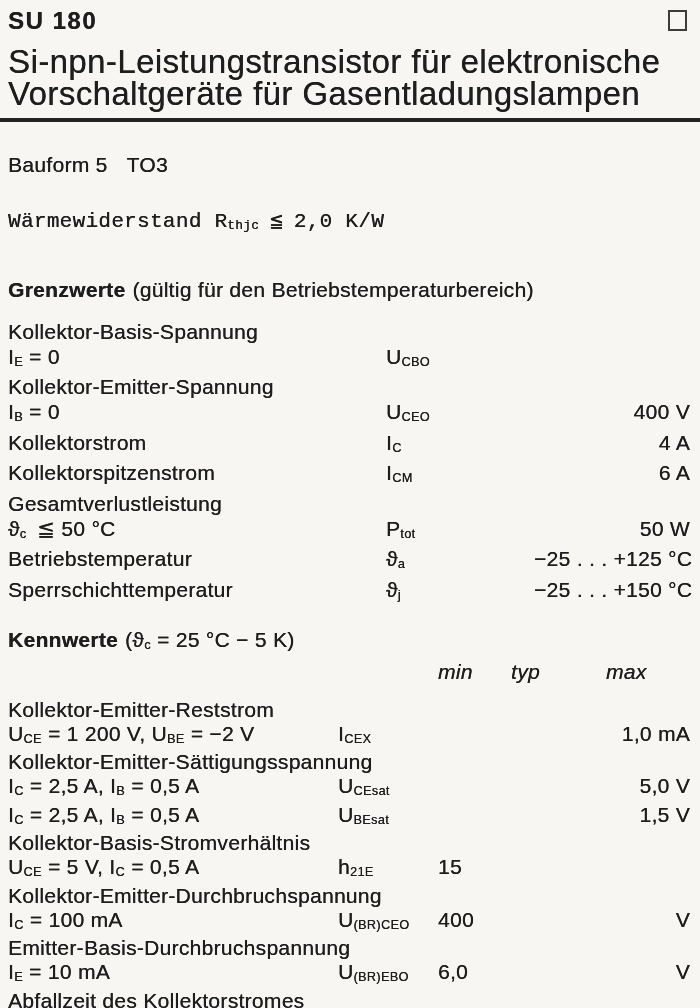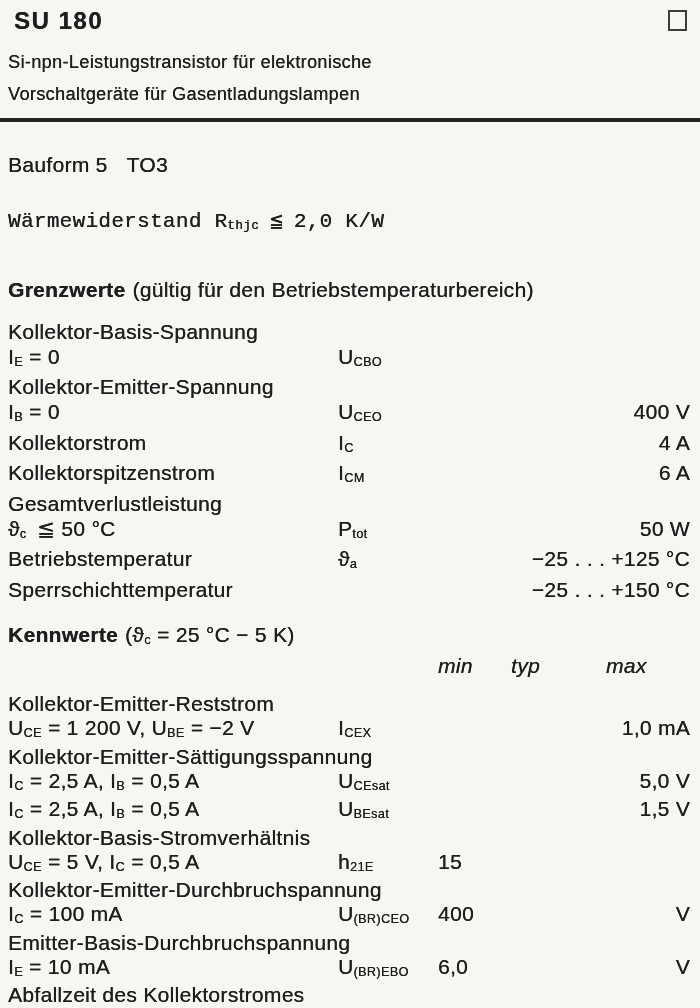--- a/index.html
+++ b/index.html
@@ -2,34 +2,34 @@
 <html><head>
 <meta charset="utf-8">
 <style>
   *{margin:0;padding:0;box-sizing:border-box}
   html,body{background:#e8e7e3}
   .page{width:700px;height:1008px;background:#f7f6f2;color:#1e1e1e;
         font-family:"Liberation Sans","DejaVu Sans",sans-serif;
         font-size:21px;letter-spacing:.3px;position:relative;overflow:hidden;
         text-shadow:.25px 0 0 currentColor;margin:0 auto;}
   .inner{padding:0 10px 0 8px;}
-  .part{padding-top:8px;font-size:24px;font-weight:700;letter-spacing:1.5px;line-height:26px;margin-left:6px;}
+  .part{padding-top:8px;font-size:24px;font-weight:700;letter-spacing:1.5px;line-height:26px;}
   .corner{position:absolute;top:10px;right:13px;width:19px;height:21px;border:2.5px solid #3c3c3c;}
-  .subtitle{margin-top:12px;font-size:18px;line-height:32px;letter-spacing:.4px;font-weight:400;}
+  .subtitle{margin-top:12px;font-size:33px;line-height:32px;letter-spacing:.4px;font-weight:400;}
   .rule{margin-top:8px;height:4px;background:#242424;margin-left:-8px;margin-right:-10px;}
   .bauform{margin-top:30px;line-height:25px;}
   .bauform .pkg{margin-left:19px;}
   .thermal{margin-top:28px;line-height:34px;font-family:Liberation Mono, monospace;}
   .sec-head{line-height:26px;}
   .sec-head .b{font-weight:700;text-align:center;}
   .sec-head .nt{margin-left:7px;}
   .gw-head{margin-top:34px;}
   .kw-head{margin-top:20px;}
   .gw{margin-top:16px;}
-  .gw .row{line-height:25px;}
+  .gw .row{line-height:25px;gap:48px;}
   .kw{margin-top:14px;}
   .kw .row{line-height:24px;}
   .row{display:flex;}
   .n{width:330px;white-space:pre;flex:none;}
   .s{width:100px;white-space:pre;flex:none;}
   .m{width:73px;flex:none;}
   .t{width:95px;flex:none;}
   .v{flex:1;text-align:right;white-space:pre;}
   .sub{font-size:.6em;letter-spacing:.4px;vertical-align:-.12em;}
   .cols{margin-top:2px;display:flex;line-height:24px;font-style:italic;}
@@ -103,20 +103,21 @@
           <span class="s"><span class="tx">P</span><span class="sub">tot</span></span>
           <span class="v">50 W</span>
         </div>
       <div class="row">
           <span class="n"><span class="tx">Betriebstemperatur</span></span>
           <span class="s"><span class="tx">ϑ</span><span class="sub">a</span></span>
           <span class="v">−25 . . . +125 °C</span>
         </div>
       <div class="row">
           <span class="n"><span class="tx">Sperrschichttemperatur</span></span>
+          <span class="s"><span class="tx">ϑ</span><span class="sub">j</span></span>
           <span class="v">−25 . . . +150 °C</span>
         </div>
     </div>
 
     <div class="sec-head kw-head">
       <span class="b">Kennwerte</span><span class="nt"><span class="tx">(ϑ</span><span class="sub">c</span><span class="tx"> = 25 °C − 5 K)</span></span>
     </div>
 
     <div class="cols">
       <span class="sp"></span>

